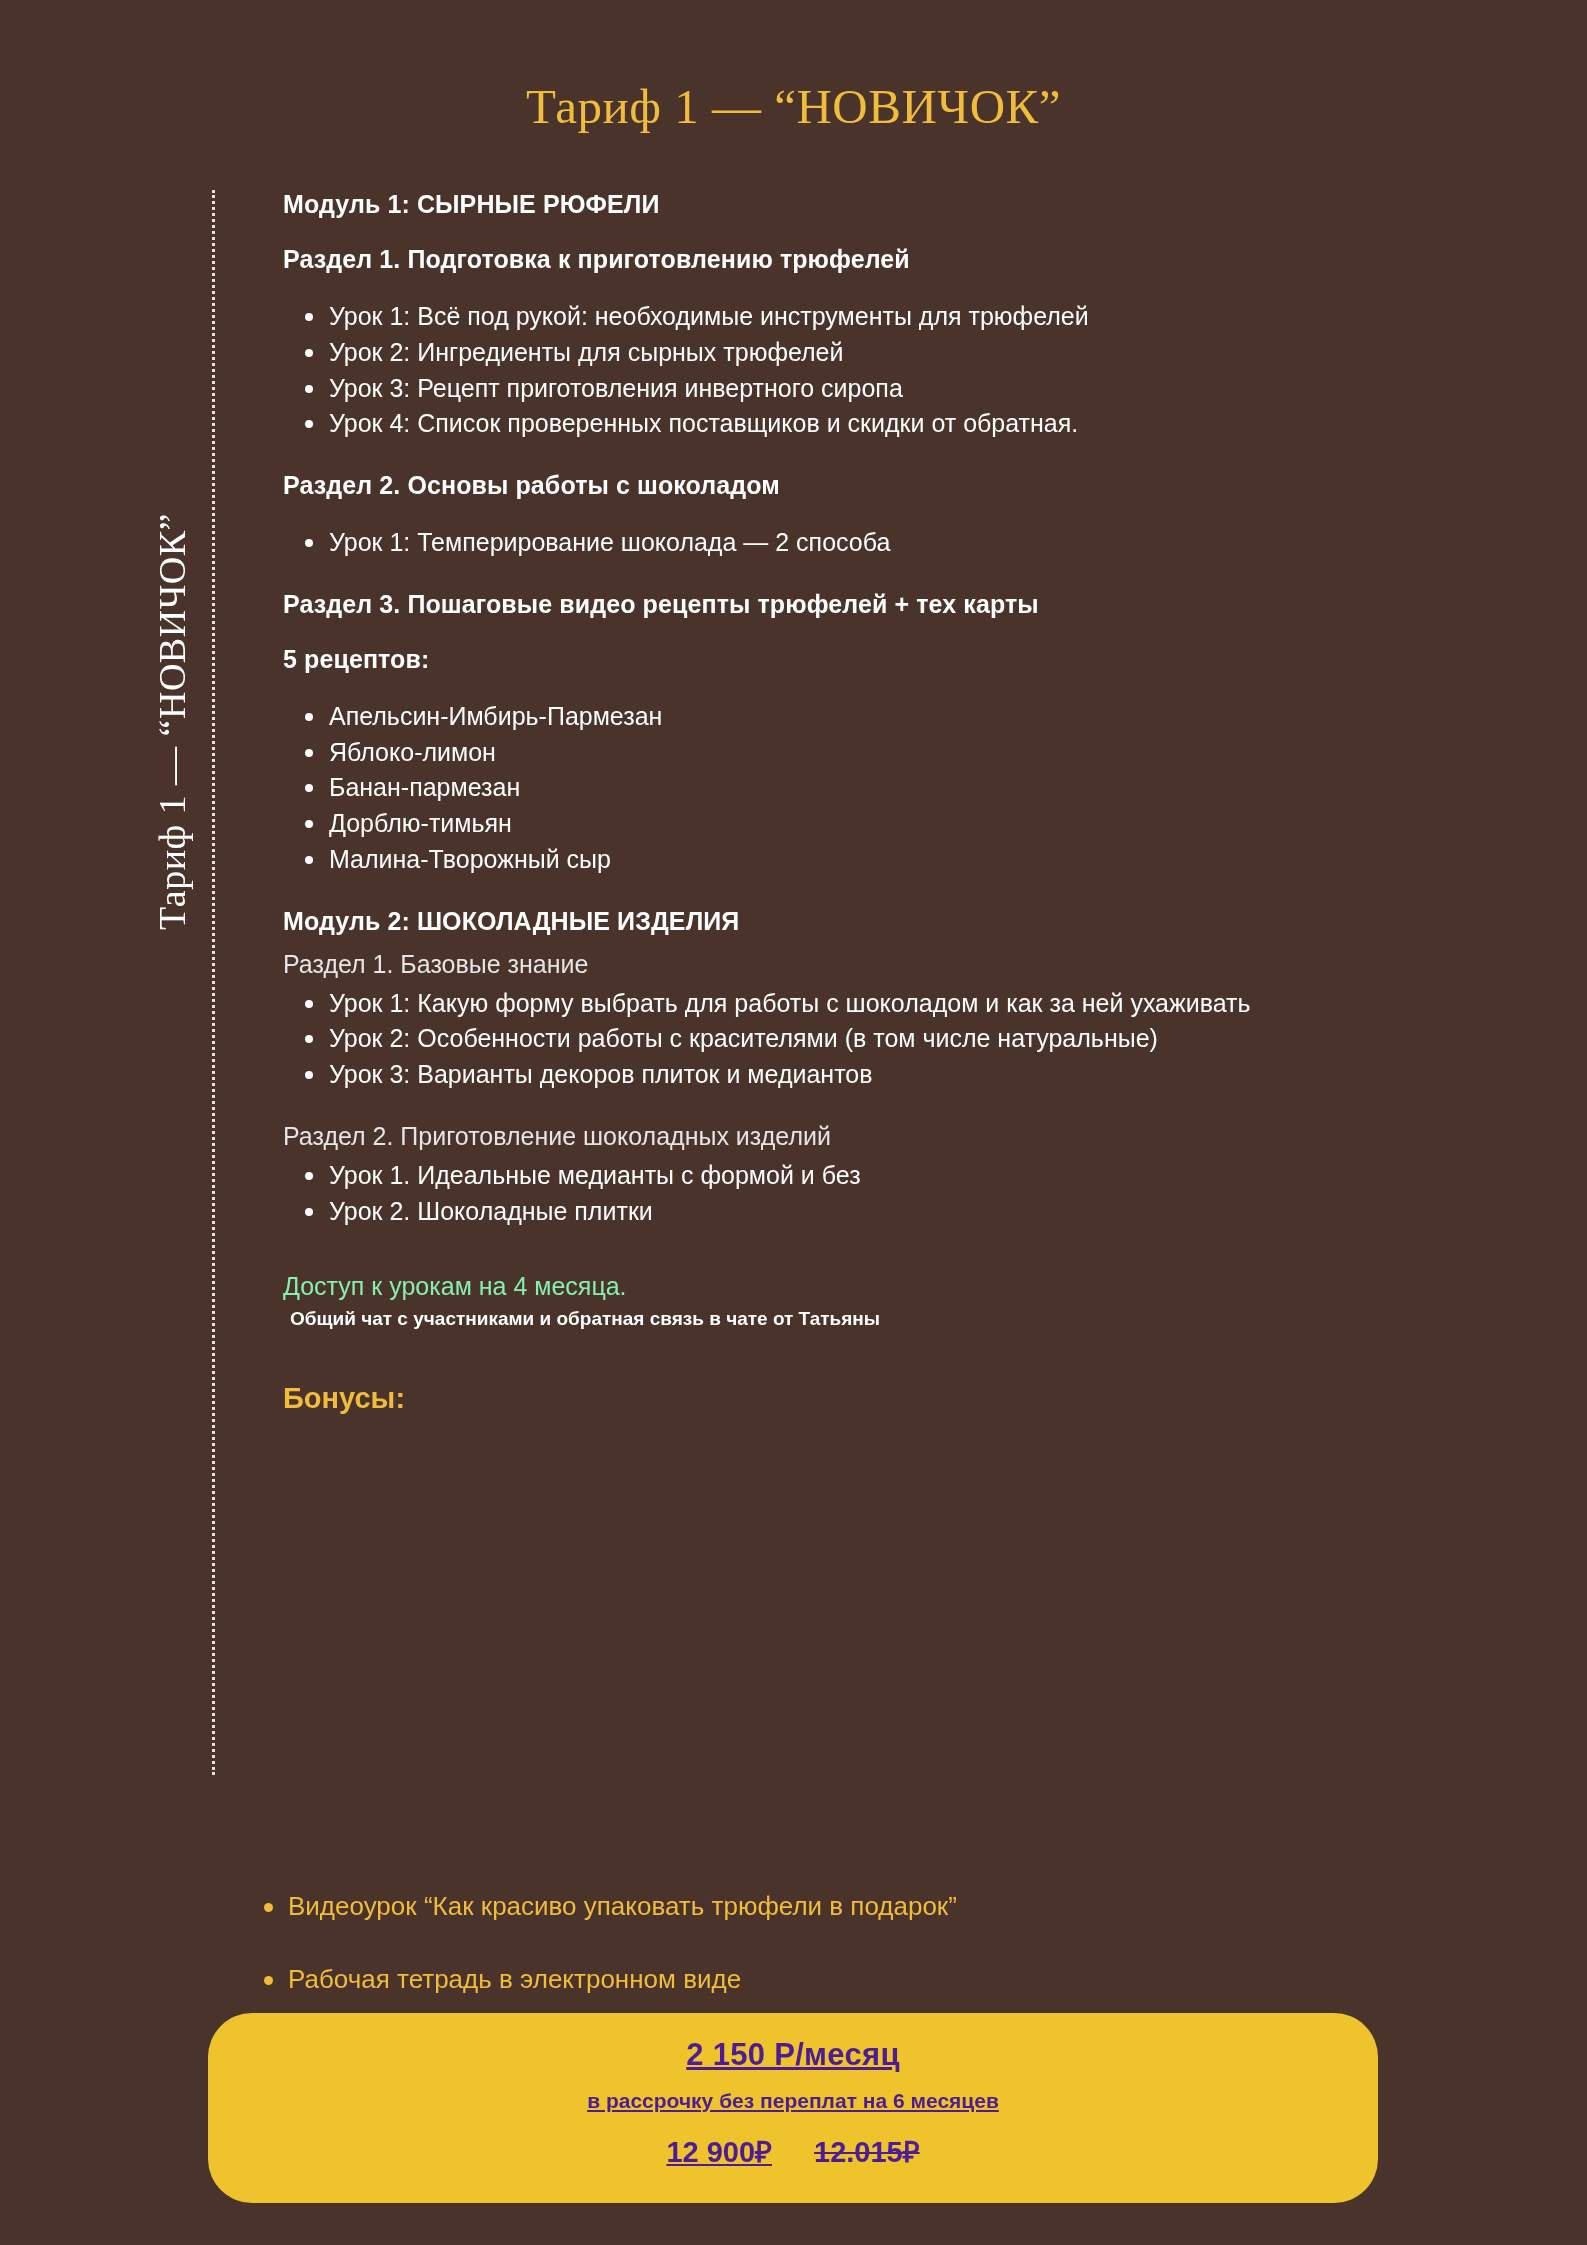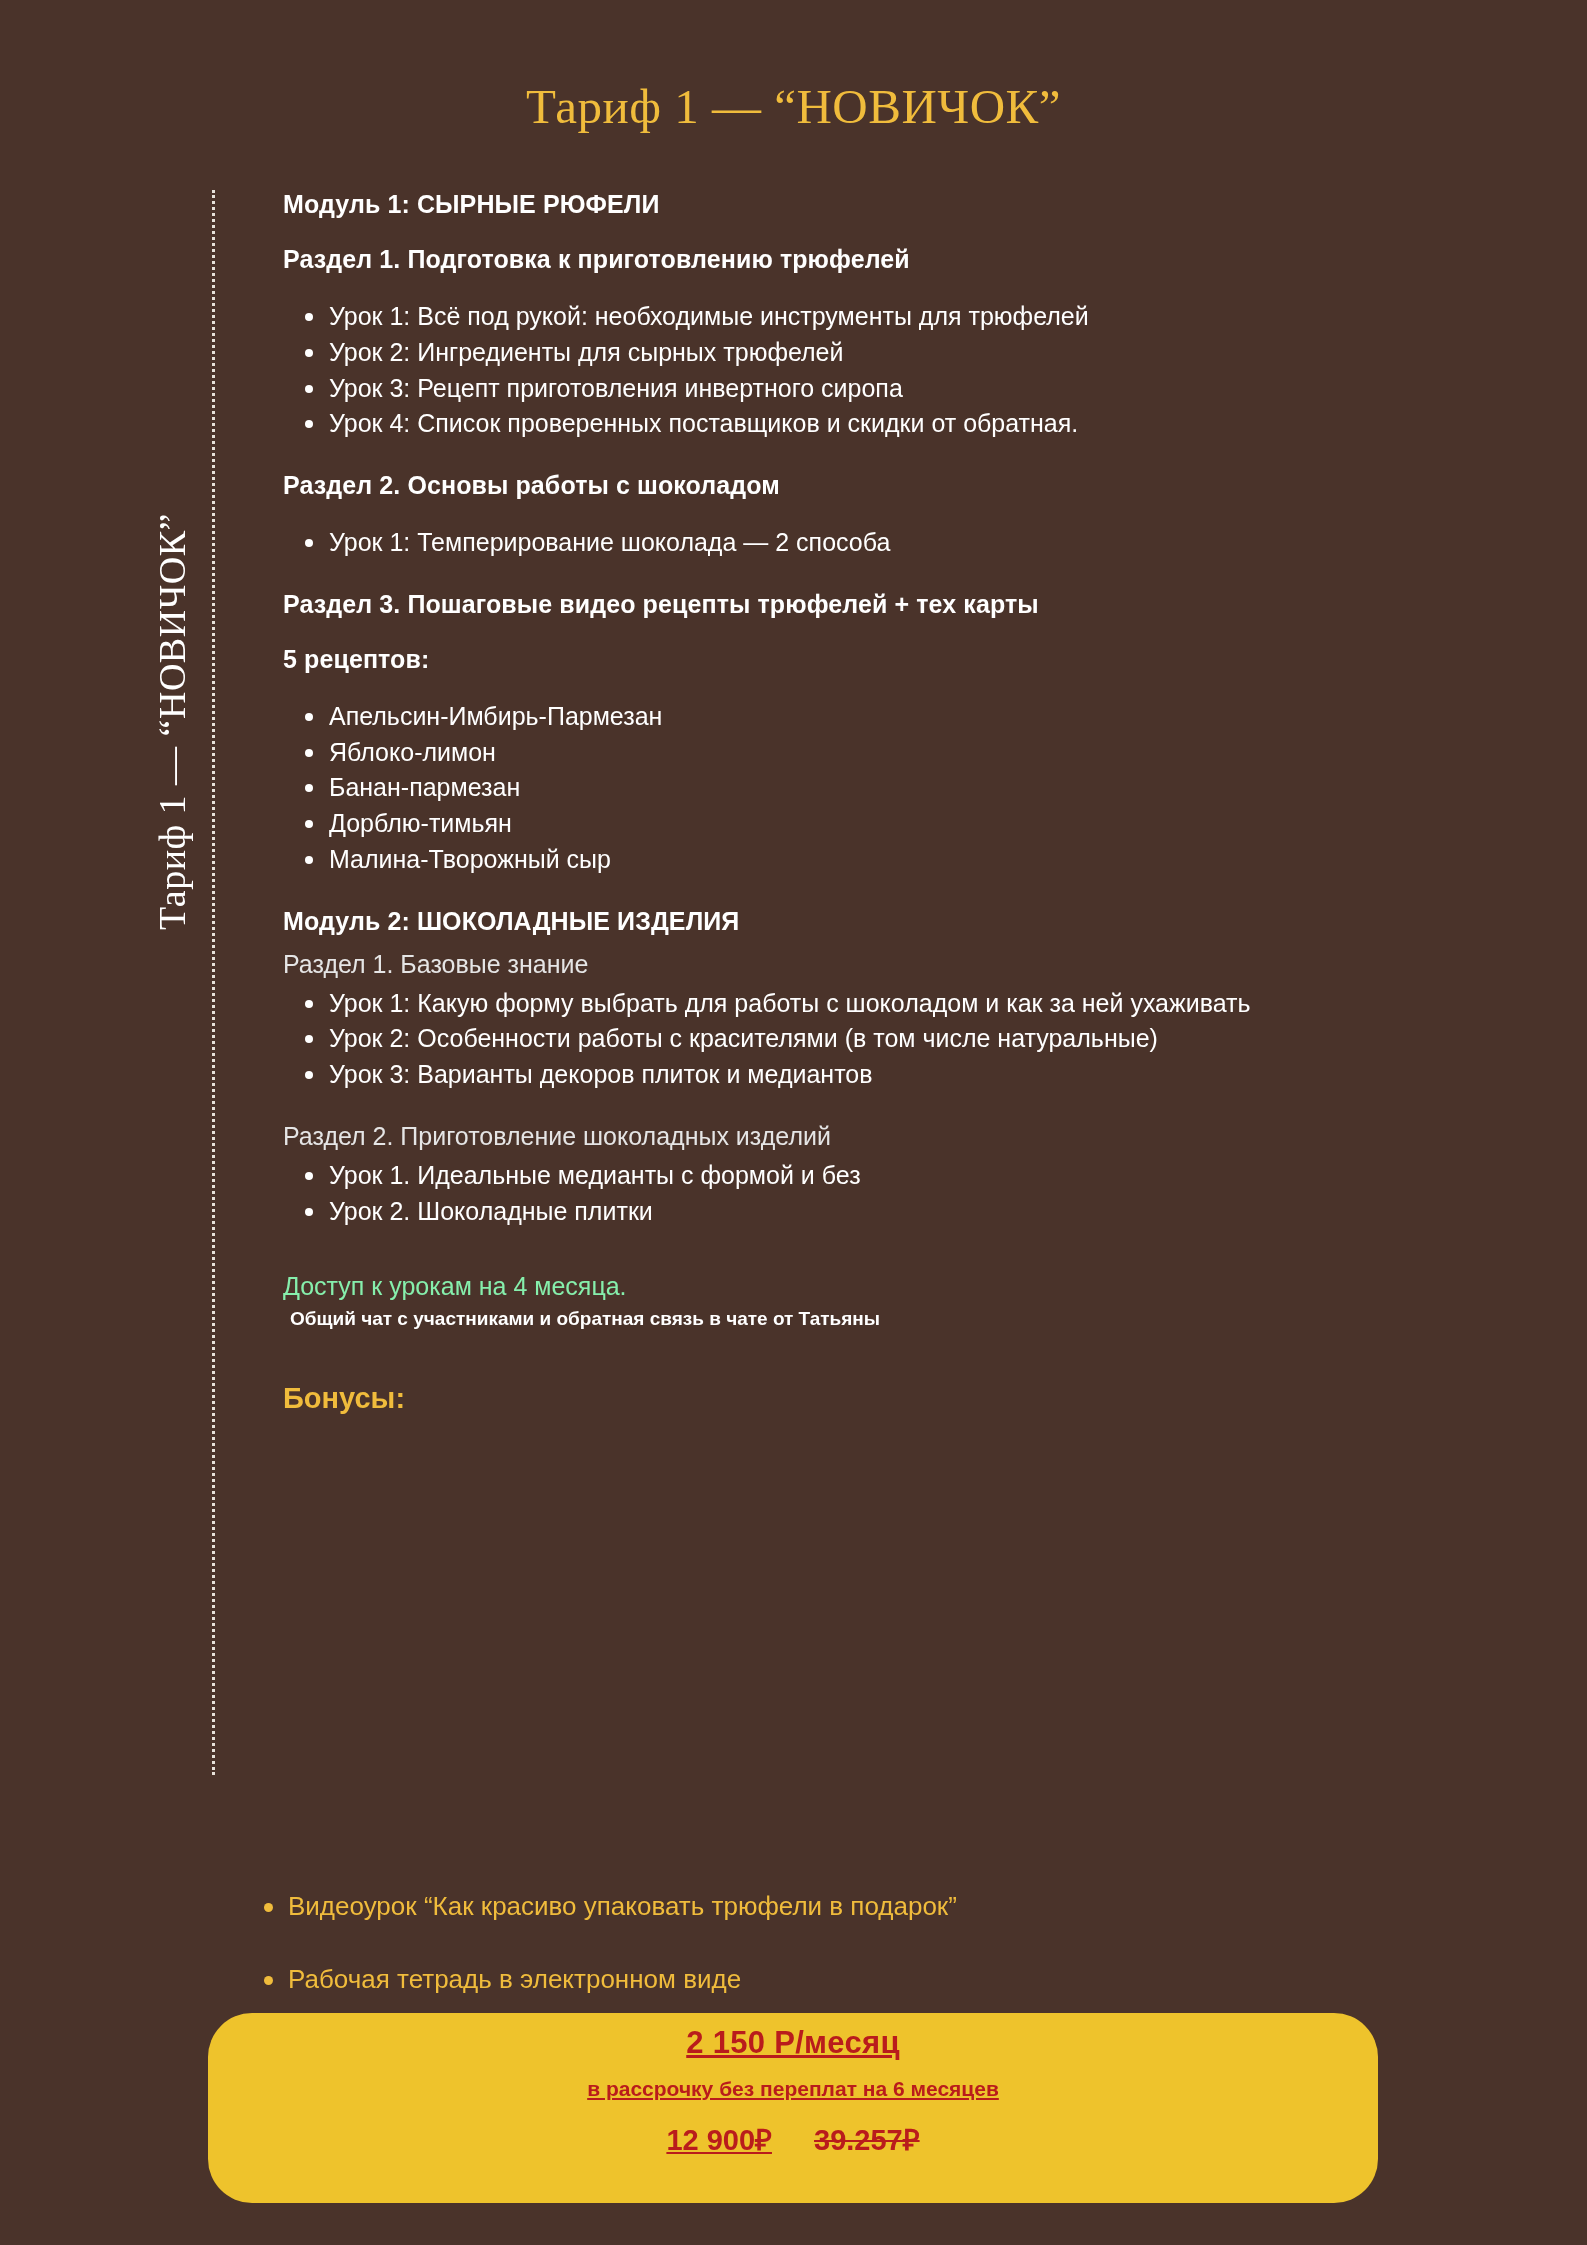--- a/index.html
+++ b/index.html
@@ -139,24 +139,24 @@
   }
 
   .price-box {
     position: absolute;
     left: 208px;
     top: 2013px;
     width: 1170px;
     height: 190px;
     background: #eec32c;
     border-radius: 44px;
-    color: #b91c1c;
+    color: #4c1d95;
     text-align: center;
     box-sizing: border-box;
-    padding-top: 12px;
+    padding-top: 24px;
   }
   .price-main {
     font-size: 31px;
     font-weight: bold;
     text-decoration: underline;
     letter-spacing: 0.3px;
   }
   .price-sub {
     font-size: 21px;
     font-weight: bold;
@@ -238,17 +238,17 @@
   <ul class="bonus-list" style="position:absolute; left:228px; top:1855px; width:1200px;">
     <li>Видеоурок “Как красиво упаковать трюфели в подарок”</li>
     <li>Рабочая тетрадь в электронном виде</li>
   </ul>
 
   <div class="price-box">
     <div class="price-main">2 150 Р/месяц</div>
     <div class="price-sub">в рассрочку без переплат на 6 месяцев</div>
     <div class="price-row">
       <span class="price-now">12 900₽</span>
-      <span class="price-old">39.257₽</span>
+      <span class="price-old">12.015₽</span>
     </div>
   </div>
 
 </div>
 
 </body></html>

